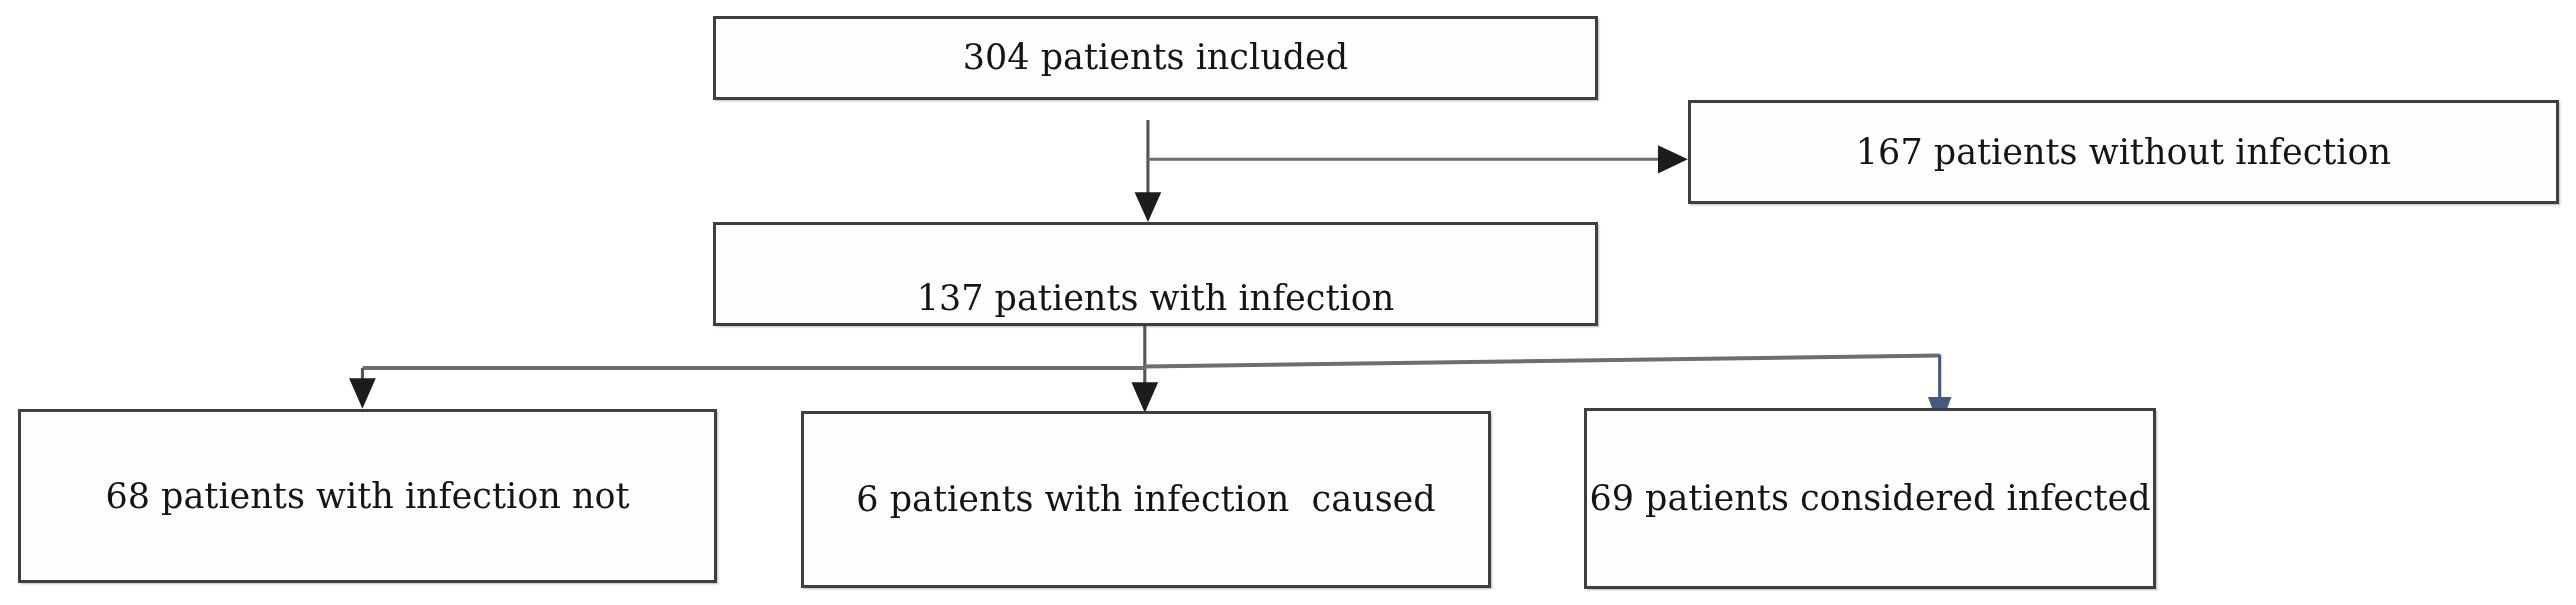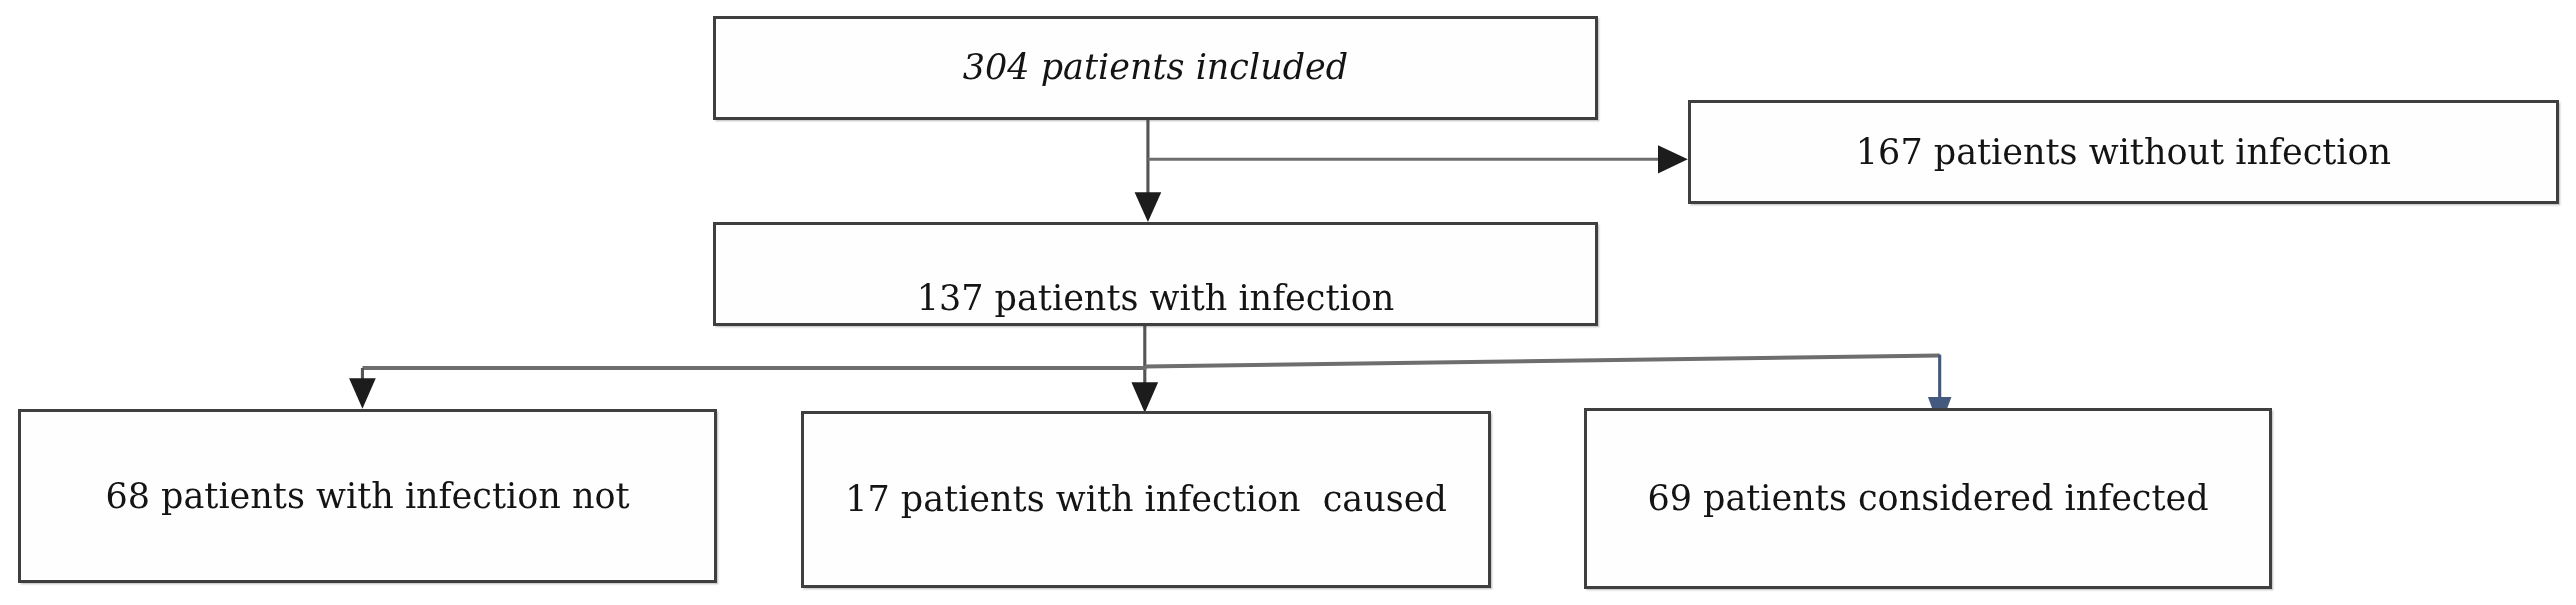--- a/index.html
+++ b/index.html
@@ -48,26 +48,26 @@
     display: flex;
     flex-direction: column;
     align-items: center;
     justify-content: center;
     text-align: center;
     color: var(--text-color);
     font-size: 35px;
     line-height: 49px;
   }
   .tline { white-space: pre; }
-  #n-included          { left: 713px;  top: 15.7px;  width: 885px; height: 104px; font-style: italic; }
+  #n-included          { left: 713px;  top: 15.7px;  width: 885px; height: 84px; }
   #n-without-infection { left: 1688px; top: 100px; width: 871px; height: 104px; }
   #n-with-infection    { left: 713px;  top: 222px; width: 885px; height: 104px; justify-content: flex-end; }
   #n-not-mdro          { left: 18px;   top: 409px; width: 699px;  height: 174px; }
   #n-mdro              { left: 801px; top: 411px; width: 690px;  height: 177px; }
-  #n-negative          { left: 1584px; top: 408px; width: 688px;  height: 181px; }
+  #n-negative          { left: 1584px; top: 408px; width: 572px;  height: 181px; }
 </style>
 </head>
 <body>
 
 <div id="figure">
 
   <svg id="connectors" viewBox="0 0 3281 771">
 
     <line class="connector dark" x1="1462" y1="153" x2="1462" y2="250"></line>
     <polygon class="arrowhead" points="1445,245 1479,245 1462,283"></polygon>
@@ -99,21 +99,21 @@
 
   <div class="node" id="n-with-infection">
     <div class="tline">137 patients with infection</div>
   </div>
 
   <div class="node" id="n-not-mdro">
     <div class="tline">68 patients with infection not</div>
   </div>
 
   <div class="node" id="n-mdro">
-    <div class="tline">17 patients with infection  caused</div>
+    <div class="tline">6 patients with infection  caused</div>
   </div>
 
   <div class="node" id="n-negative">
     <div class="tline">69 patients considered infected</div>
   </div>
 
 </div>
 
 
 </body></html>

